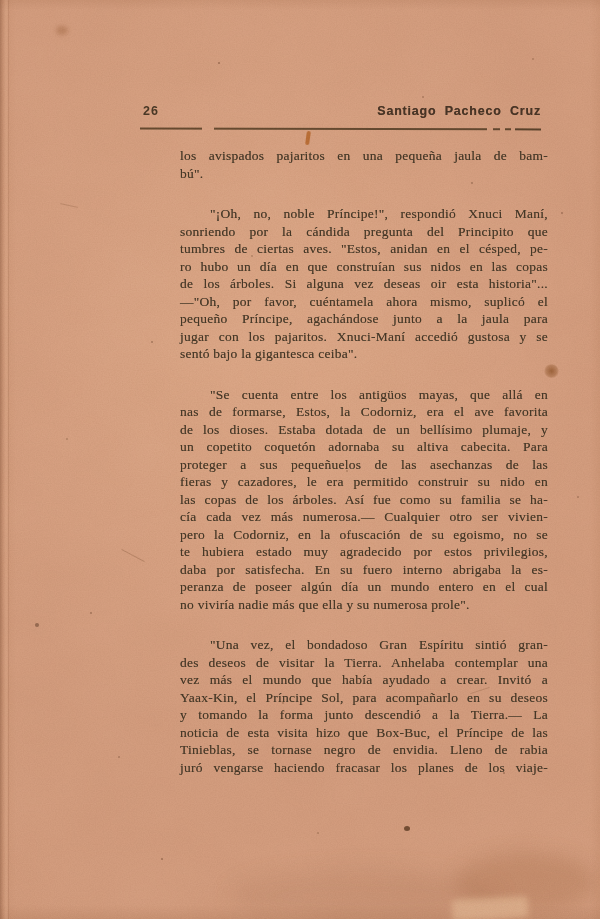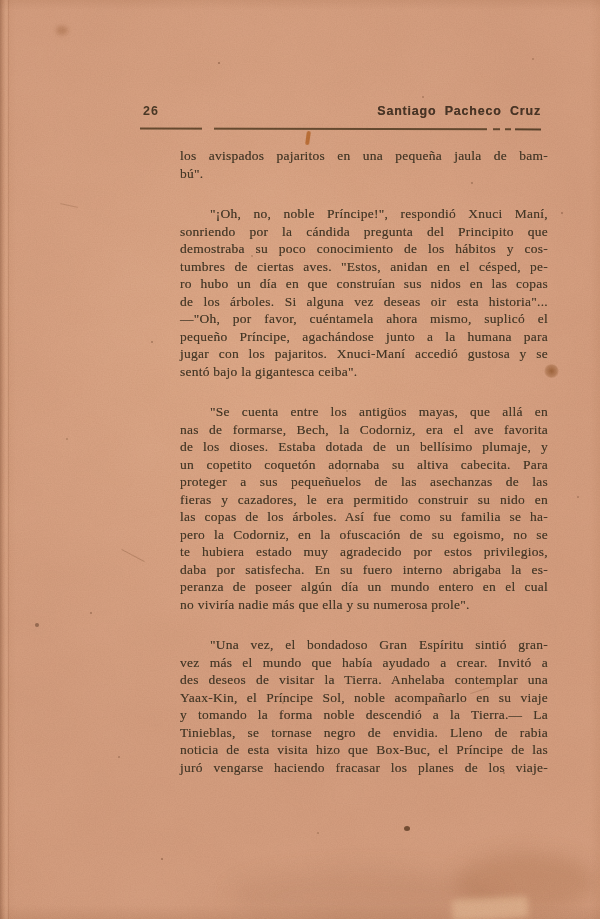--- a/index.html
+++ b/index.html
@@ -135,51 +135,51 @@
   </div>
 
   <div class="text-block">
       <div class="para">
         <div class="line">los avispados pajaritos en una pequeña jaula de bam-</div>
         <div class="line no-just">bú".</div>
       </div>
       <div class="para">
         <div class="line indent">"¡Oh, no, noble Príncipe!", respondió Xnuci Maní,</div>
         <div class="line">sonriendo por la cándida pregunta del Principito que</div>
-        <div class="line">demostraba su poco conocimiento de los hábitos y cos-</div>
         <div class="line">tumbres de ciertas aves. "Estos, anidan en el césped, pe-</div>
         <div class="line">ro hubo un día en que construían sus nidos en las copas</div>
         <div class="line">de los árboles. Si alguna vez deseas oir esta historia"...</div>
         <div class="line">—"Oh, por favor, cuéntamela ahora mismo, suplicó el</div>
-        <div class="line">pequeño Príncipe, agachándose junto a la humana para</div>
+        <div class="line">pequeño Príncipe, agachándose junto a la jaula para</div>
         <div class="line">jugar con los pajaritos. Xnuci-Maní accedió gustosa y se</div>
         <div class="line no-just">sentó bajo la gigantesca ceiba".</div>
       </div>
       <div class="para">
         <div class="line indent">"Se cuenta entre los antigüos mayas, que allá en</div>
-        <div class="line">nas de formarse, Bech, la Codorniz, era el ave favorita</div>
+        <div class="line">nas de formarse, Estos, la Codorniz, era el ave favorita</div>
         <div class="line">de los dioses. Estaba dotada de un bellísimo plumaje, y</div>
         <div class="line">un copetito coquetón adornaba su altiva cabecita. Para</div>
         <div class="line">proteger a sus pequeñuelos de las  asechanzas de las</div>
         <div class="line">fieras y cazadores, le era permitido construir su nido en</div>
         <div class="line">las copas de los árboles. Así fue como su familia se ha-</div>
+        <div class="line">cía cada vez más numerosa.— Cualquier otro ser vivien-</div>
         <div class="line">pero la Codorniz, en la ofuscación de su egoismo, no se</div>
         <div class="line">te hubiera estado muy agradecido por estos privilegios,</div>
         <div class="line">daba por satisfecha. En su fuero interno abrigaba la es-</div>
         <div class="line">peranza de poseer algún día un mundo entero en el cual</div>
         <div class="line no-just">no viviría nadie más que ella y su numerosa prole".</div>
       </div>
       <div class="para">
         <div class="line indent">"Una vez, el bondadoso Gran Espíritu sintió gran-</div>
+        <div class="line">des deseos de visitar la Tierra. Anhelaba contemplar una</div>
         <div class="line">vez más el mundo que había ayudado a crear. Invitó a</div>
-        <div class="line">des deseos de visitar la Tierra. Anhelaba contemplar una</div>
-        <div class="line">Yaax-Kin, el Príncipe Sol, noble acompañarlo en su viaje</div>
-        <div class="line">y tomando la forma noble descendió a la Tierra.— La</div>
+        <div class="line">Yaax-Kin, el Príncipe Sol, para acompañarlo en su deseos</div>
+        <div class="line">y tomando la forma junto descendió a la Tierra.— La</div>
+        <div class="line">noticia de esta visita hizo que Box-Buc, el Príncipe de las</div>
         <div class="line">Tinieblas, se tornase negro de envidia. Lleno de rabia</div>
-        <div class="line">noticia de esta visita hizo que Box-Buc, el Príncipe de las</div>
         <div class="line">juró vengarse haciendo fracasar los planes de los viaje-</div>
       </div>
     </div>
 
   <div class="mark rust-streak"></div>
   <div class="mark brown-spot"></div>
   <div class="mark dark-dot"></div>
   <div class="mark faint-spot-top"></div>
   <div class="mark smudge-br"></div>
   <div class="mark smudge-bc"></div>

